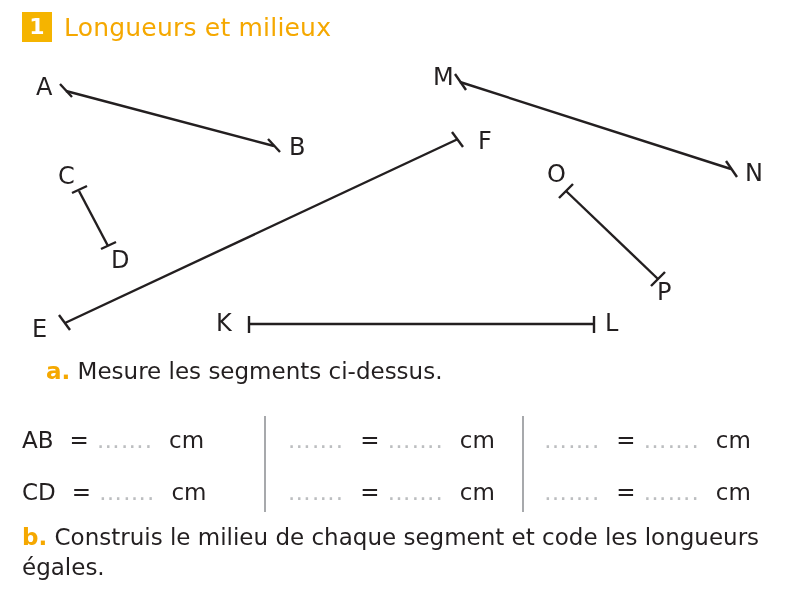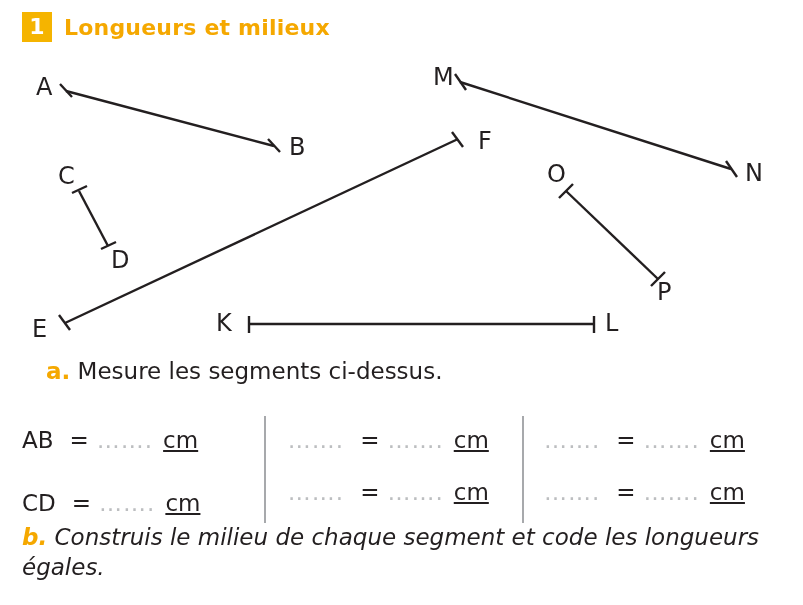--- a/index.html
+++ b/index.html
@@ -36,22 +36,22 @@
     background: #f5b400;
     color: #ffffff;
     font-size: 22px;
     font-weight: bold;
     display: flex;
     align-items: center;
     justify-content: center;
     line-height: 1;
   }
   .title-text {
-    font-size: 22px;
-    font-weight: bold;
+    font-size: 25px;
+    font-weight: normal;
     color: #f5a800;
     letter-spacing: 0.2px;
   }
 
   
   .figure {
     position: absolute;
     left: 0;
     top: 52px;
     width: 803px;
@@ -76,42 +76,41 @@
     white-space: nowrap;
     margin-left: 24px;
   }
   .q-b {
     position: absolute;
     left: 22px;
     top: 522px;
     font-size: 23px;
     width: 760px;
     line-height: 1.32;
-    font-style: italic;
   }
   .q-letter {
     color: #f5a800;
     font-weight: bold;
   }
 
   
   .answers {
     position: absolute;
     left: 22px;
     top: 414px;
     width: 760px;
     display: flex;
     align-items: stretch;
   }
   .acol {
     display: flex;
     flex-direction: column;
     justify-content: flex-start;
   }
-  .acol.c1 { width: 250px; gap: 11px; }
+  .acol.c1 { width: 250px; }
   .acol.c2 { width: 242px; padding-left: 22px; }
   .acol.c3 { width: 246px; padding-left: 20px; }
   .vline {
     width: 2px;
     background: #a7a9ac;
     margin: 2px 0 6px 0;
     align-self: stretch;
   }
   .arow {
     height: 52px;
@@ -119,21 +118,21 @@
     align-items: center;
     font-size: 23px;
     white-space: nowrap;
   }
   .dots {
     color: #bcbec0;
     letter-spacing: 1px;
   }
   .lbl { margin-right: 8px; }
   .eq { margin: 0 8px; }
-  .unit { margin-left: 10px; text-decoration: underline; }
+  .unit { margin-left: 16px; }
 </style>
 </head>
 <body>
 
 <div class="page">
 
   <div class="title-row">
     <div class="ex-number">1</div>
     <div class="title-text">Longueurs et milieux</div>
   </div>

